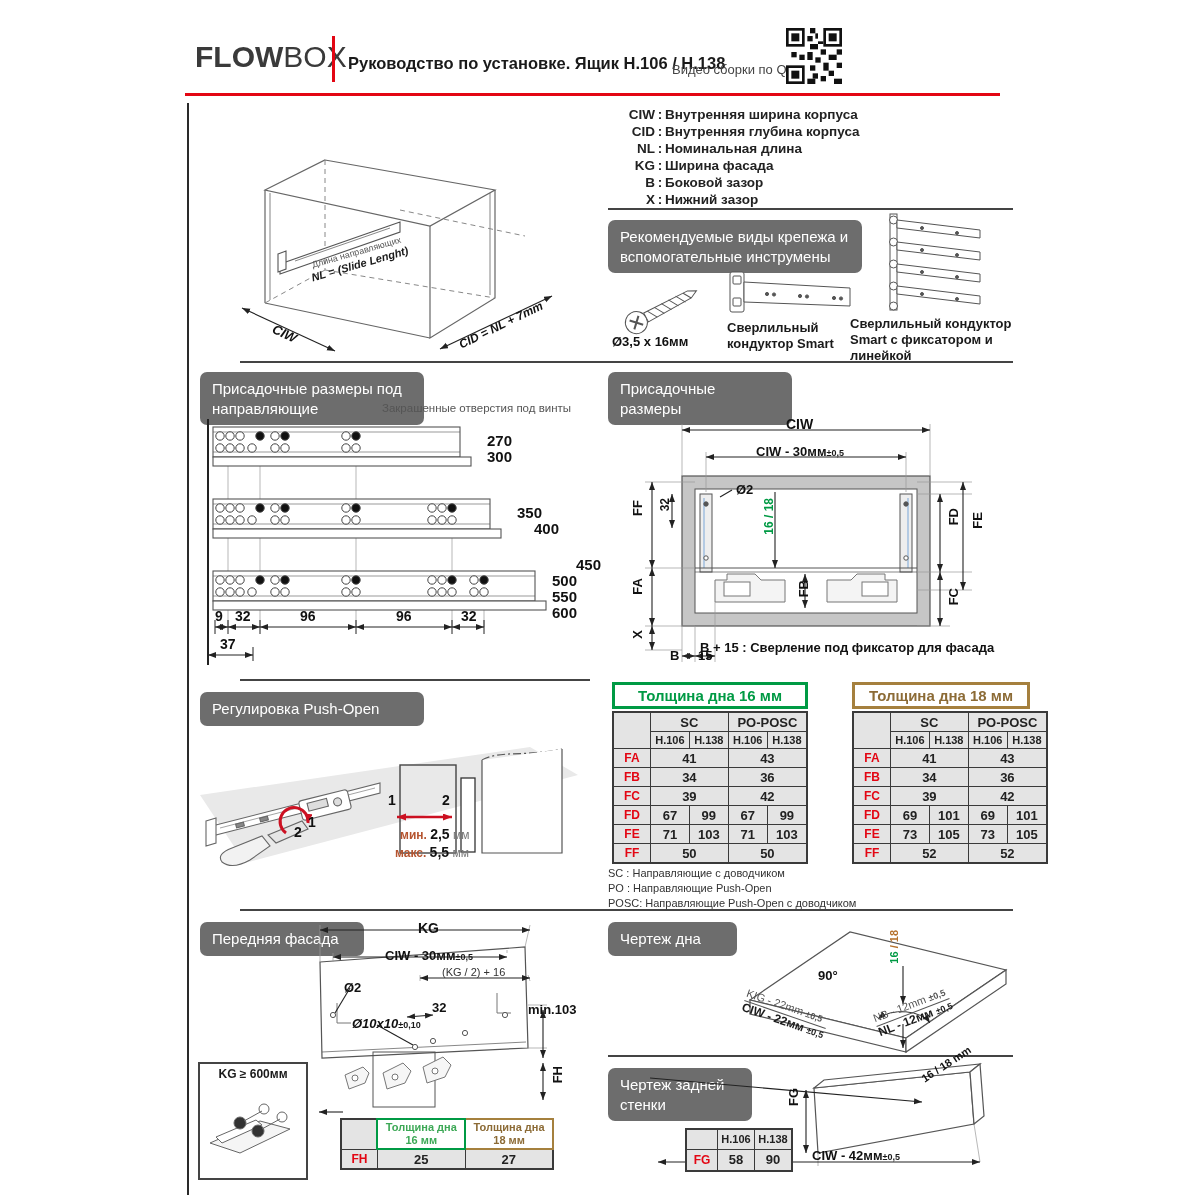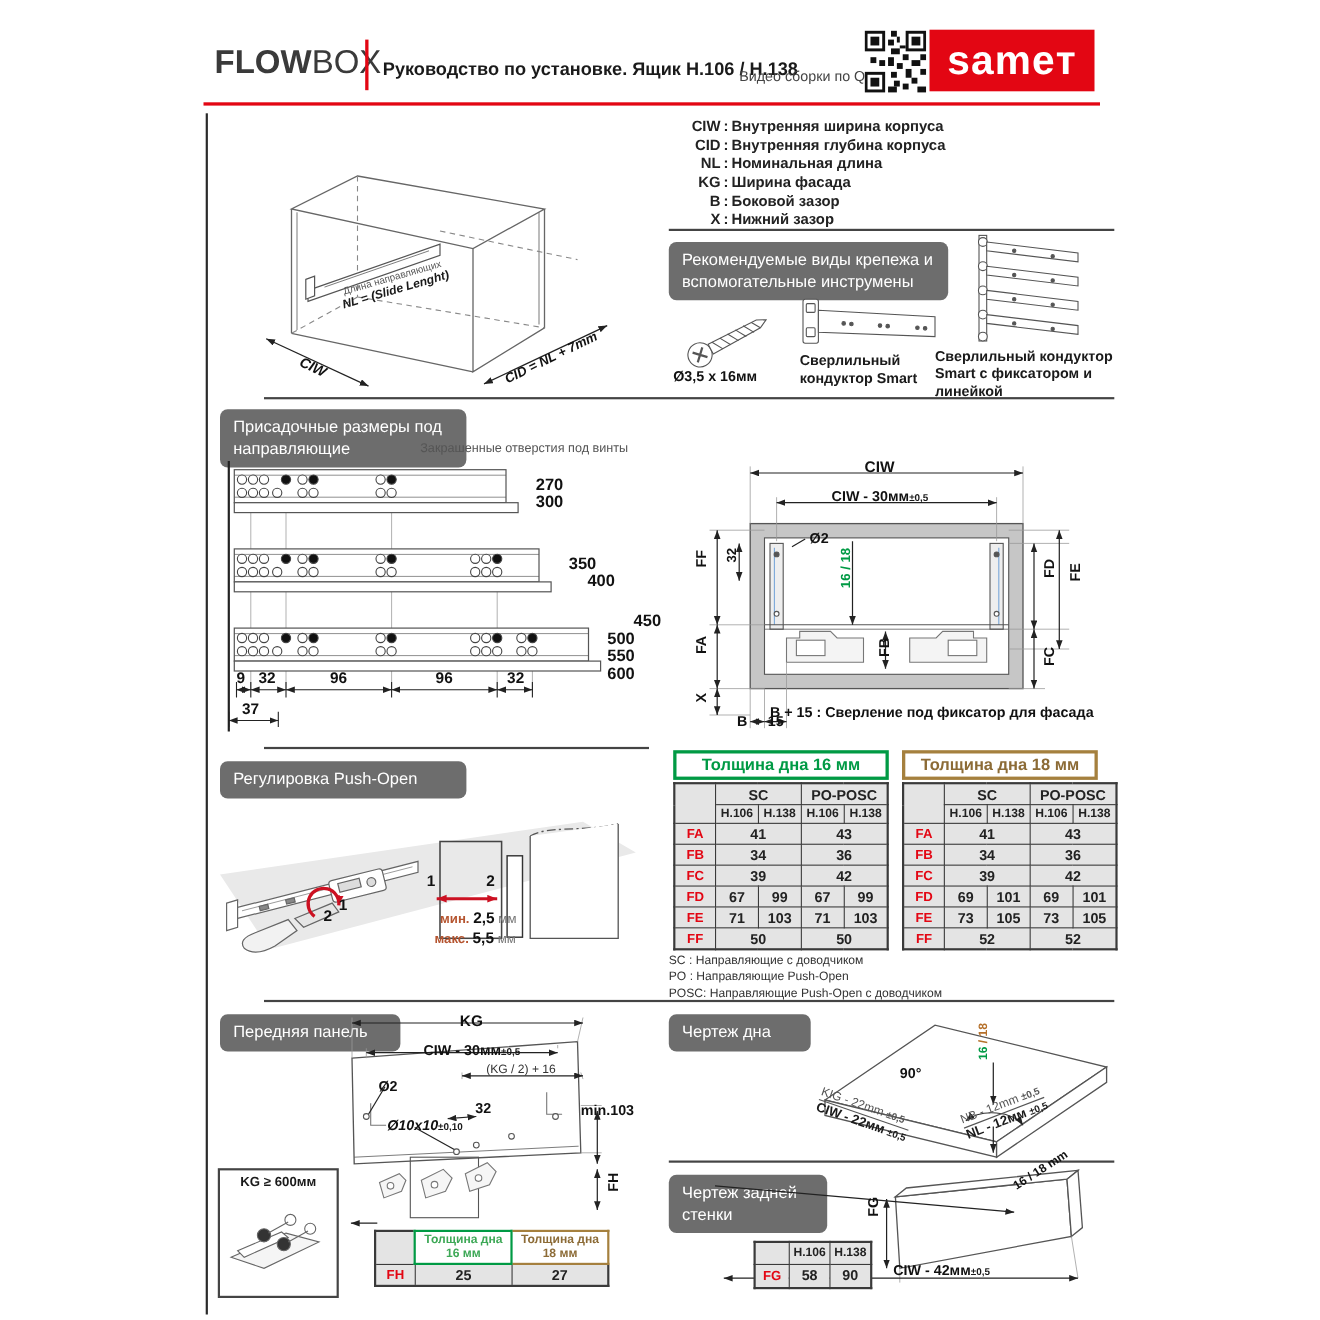--- a/index.html
+++ b/index.html
@@ -74,23 +74,20 @@
         <rect x="10" y="17" width="2" height="2"></rect>
         <rect x="8" y="19" width="3" height="2"></rect>
       <rect x="13" y="18" width="2" height="2"></rect>
         <rect x="16" y="16" width="2" height="2"></rect>
         <rect x="18" y="19" width="3" height="2"></rect>
       <rect x="19" y="8" width="2" height="2"></rect>
         <rect x="12" y="5" width="2" height="1"></rect>
     </g>
   </svg>
 
-  <div class="abs" style="left:845px;top:27px;width:150px;height:56px;background:#e30613;display:flex;align-items:center;justify-content:center;">
-    <span style="color:#fff;font-size:37px;font-weight:bold;letter-spacing:1px;">sameт</span>
-  </div>
 
   <div class="abs" style="left:185px;top:93px;width:815px;height:3px;background:#e30613;"></div>
   <div class="abs" style="left:187px;top:103px;width:2px;height:1092px;background:#2a2a2a;"></div>
 
   <div class="abs hline" style="left:608px;top:208px;width:405px;"></div>
   <div class="abs hline" style="left:240px;top:361px;width:773px;"></div>
   <div class="abs hline" style="left:240px;top:679px;width:350px;"></div>
   <div class="abs hline" style="left:240px;top:909px;width:773px;"></div>
   <div class="abs hline" style="left:608px;top:1055px;width:405px;"></div>
 
@@ -360,20 +357,21 @@
   <div class="abs dim" style="left:552px;top:588px;font-size:15px;">550</div>
   <div class="abs dim" style="left:552px;top:604px;font-size:15px;">600</div>
 
   <div class="abs dim" style="left:215px;top:608px;font-size:14px;">9</div>
   <div class="abs dim" style="left:235px;top:608px;font-size:14px;">32</div>
   <div class="abs dim" style="left:300px;top:608px;font-size:14px;">96</div>
   <div class="abs dim" style="left:396px;top:608px;font-size:14px;">96</div>
   <div class="abs dim" style="left:461px;top:608px;font-size:14px;">32</div>
   <div class="abs dim" style="left:220px;top:636px;font-size:14px;">37</div>
 
+  <div class="abs sec-title" style="left:608px;top:372px;width:160px;">Присадочные размеры</div>
 
   <svg class="abs" style="left:620px;top:412px;" width="400" height="252" viewBox="0 0 400 252">
     <defs>
         <marker id="aC" markerWidth="9" markerHeight="8" refX="8" refY="3" orient="auto-start-reverse" markerUnits="userSpaceOnUse">
           <path d="M0,0L8,3L0,6z" fill="#222"></path>
         </marker>
       </defs>
 
     <rect x="62" y="64" width="248" height="150" fill="#c6c6c6" stroke="#555" stroke-width="1.2"></rect>
     <rect x="75" y="77" width="222" height="124" fill="#fff" stroke="#555" stroke-width="1"></rect>
@@ -497,21 +495,21 @@
           </tr>
       <tr>
             <td class="lab">FF</td>
           <td colspan="2">50</td>
           <td colspan="2">50</td>
           </tr>
     </tbody>
       </table>
   </div>
 
-  <div class="abs" style="left:820px;top:682px;width:178px;">
+  <div class="abs" style="left:852px;top:682px;width:178px;">
     <div class="tbl-title tt18">Толщина дна 18 мм</div>
     <table class="spec" style="width:196px;">
       <tbody>
           <tr>
             <td class="lab" rowspan="2"></td>
           <td colspan="2">SC</td>
           <td colspan="2">PO-POSC</td>
           </tr>
       <tr>
             <td class="sub">H.106</td>
@@ -604,21 +602,21 @@
     <span style="color:#b5542f;font-weight:bold;">мин.</span>
     <span style="font-weight:bold;color:#111;font-size:14px;">2,5</span>
     <span style="color:#777;">мм</span>
   </div>
   <div class="abs lbl" style="left:395px;top:844px;font-size:12px;">
     <span style="color:#b5542f;font-weight:bold;">макс.</span>
     <span style="font-weight:bold;color:#111;font-size:14px;">5,5</span>
     <span style="color:#777;">мм</span>
   </div>
 
-  <div class="abs sec-title" style="left:200px;top:922px;width:140px;">Передняя панель</div>
+  <div class="abs sec-title" style="left:200px;top:922px;width:140px;">Передняя фасада</div>
 
   <svg class="abs" style="left:315px;top:915px;" width="290" height="220" viewBox="0 0 290 220">
     <defs>
         <marker id="aD" markerWidth="9" markerHeight="8" refX="8" refY="3" orient="auto-start-reverse" markerUnits="userSpaceOnUse">
           <path d="M0,0L8,3L0,6z" fill="#222"></path>
         </marker>
       </defs>
     <polygon points="5,47 210,32 213,133 7,143" fill="#fff" stroke="#555" stroke-width="1.2"></polygon>
     <line x1="7" y1="137" x2="211" y2="127" stroke="#555" stroke-width="0.7"></line>
     <path d="M22,88 v20 h14" fill="none" stroke="#777"></path>

